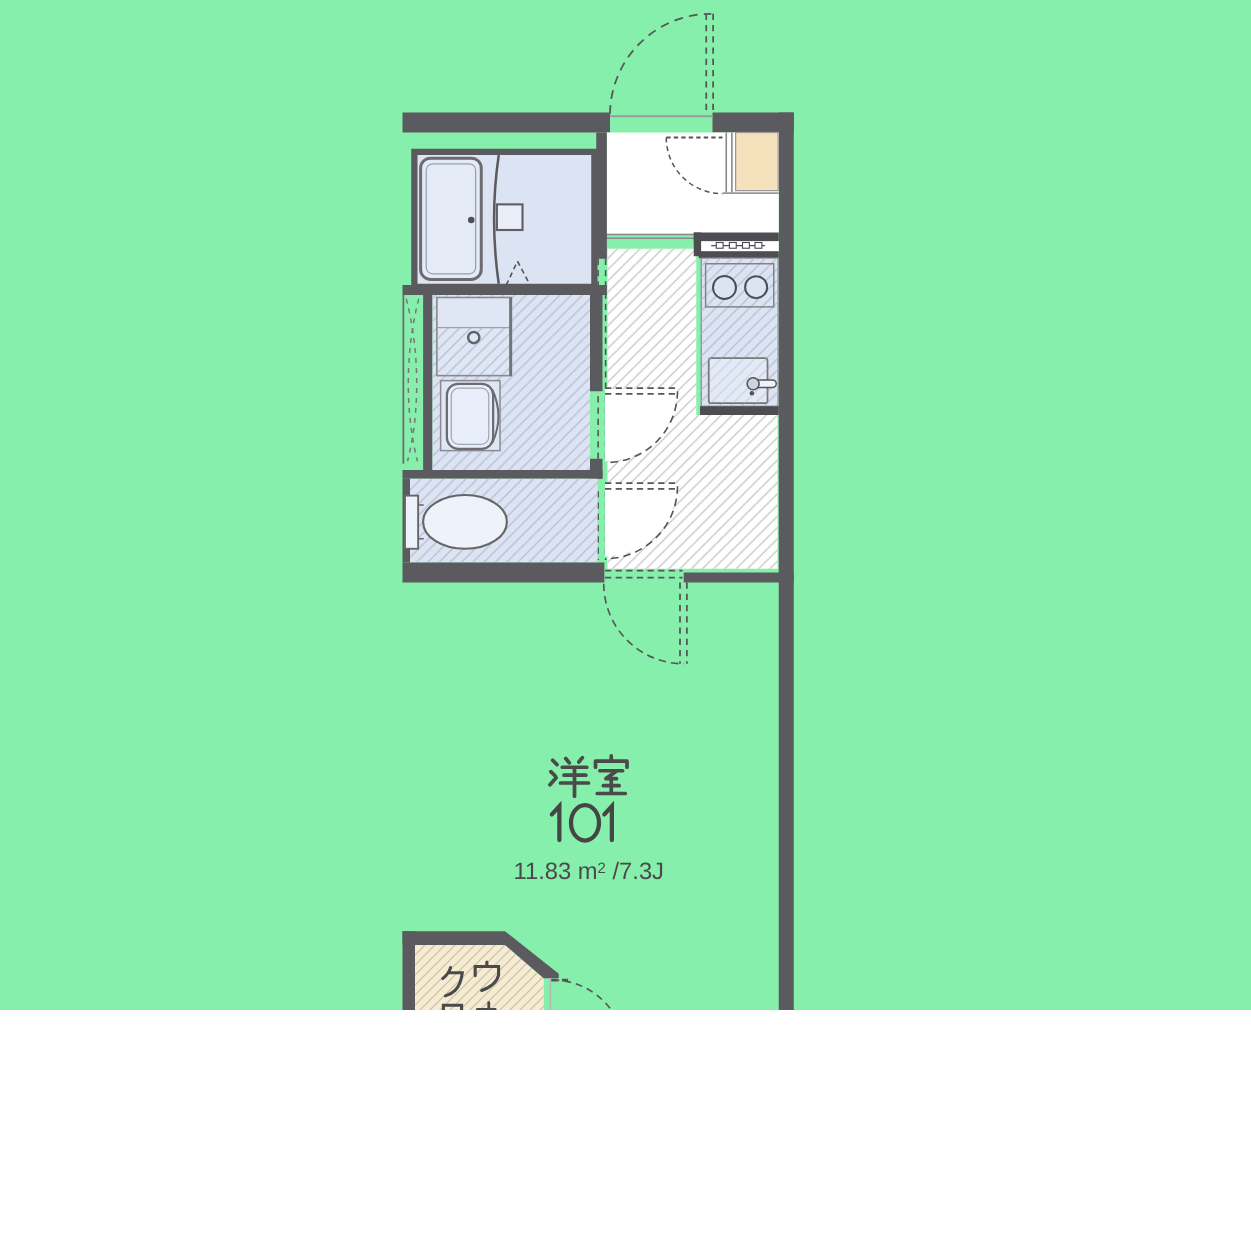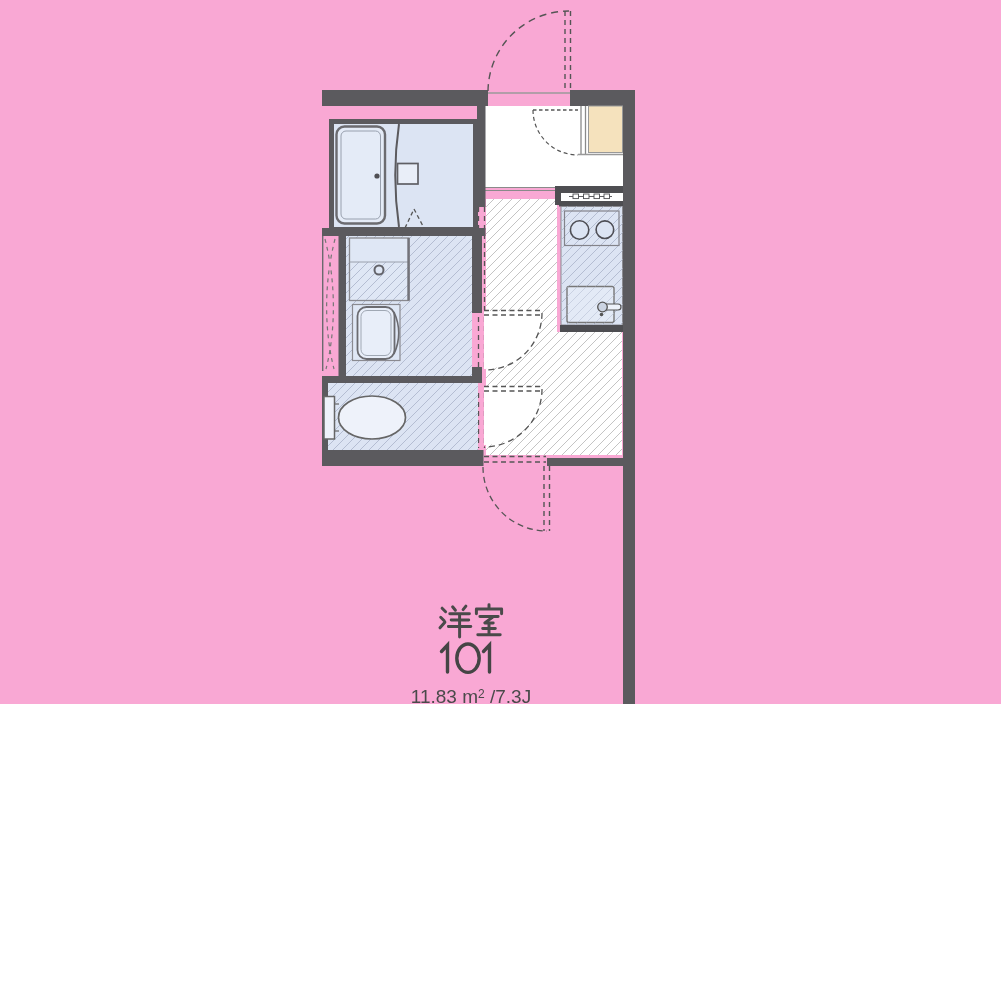--- a/index.html
+++ b/index.html
@@ -1,16 +1,16 @@
 <!DOCTYPE html>
 <html><head>
 <meta charset="utf-8">
 <style>
 html,body{margin:0;padding:0;background:#fff;}
-#stage{position:relative;width:1001px;height:704px;background:#f9a8d4;overflow:hidden;
+#stage{position:relative;width:1001px;height:808px;background:#86efac;overflow:hidden;
 font-family:"Liberation Sans", sans-serif;}
 </style>
 </head>
 <body>
 <div id="stage">
 <svg width="1001" height="1000" viewBox="0 0 1001 1000">
 <defs>
 <pattern id="hfloor" width="9" height="9" patternUnits="userSpaceOnUse">
   <path d="M-2,2 L2,-2 M0,9 L9,0 M7,11 L11,7" stroke="#c4c4c4" stroke-width="1" fill="none"></path>
 </pattern>

